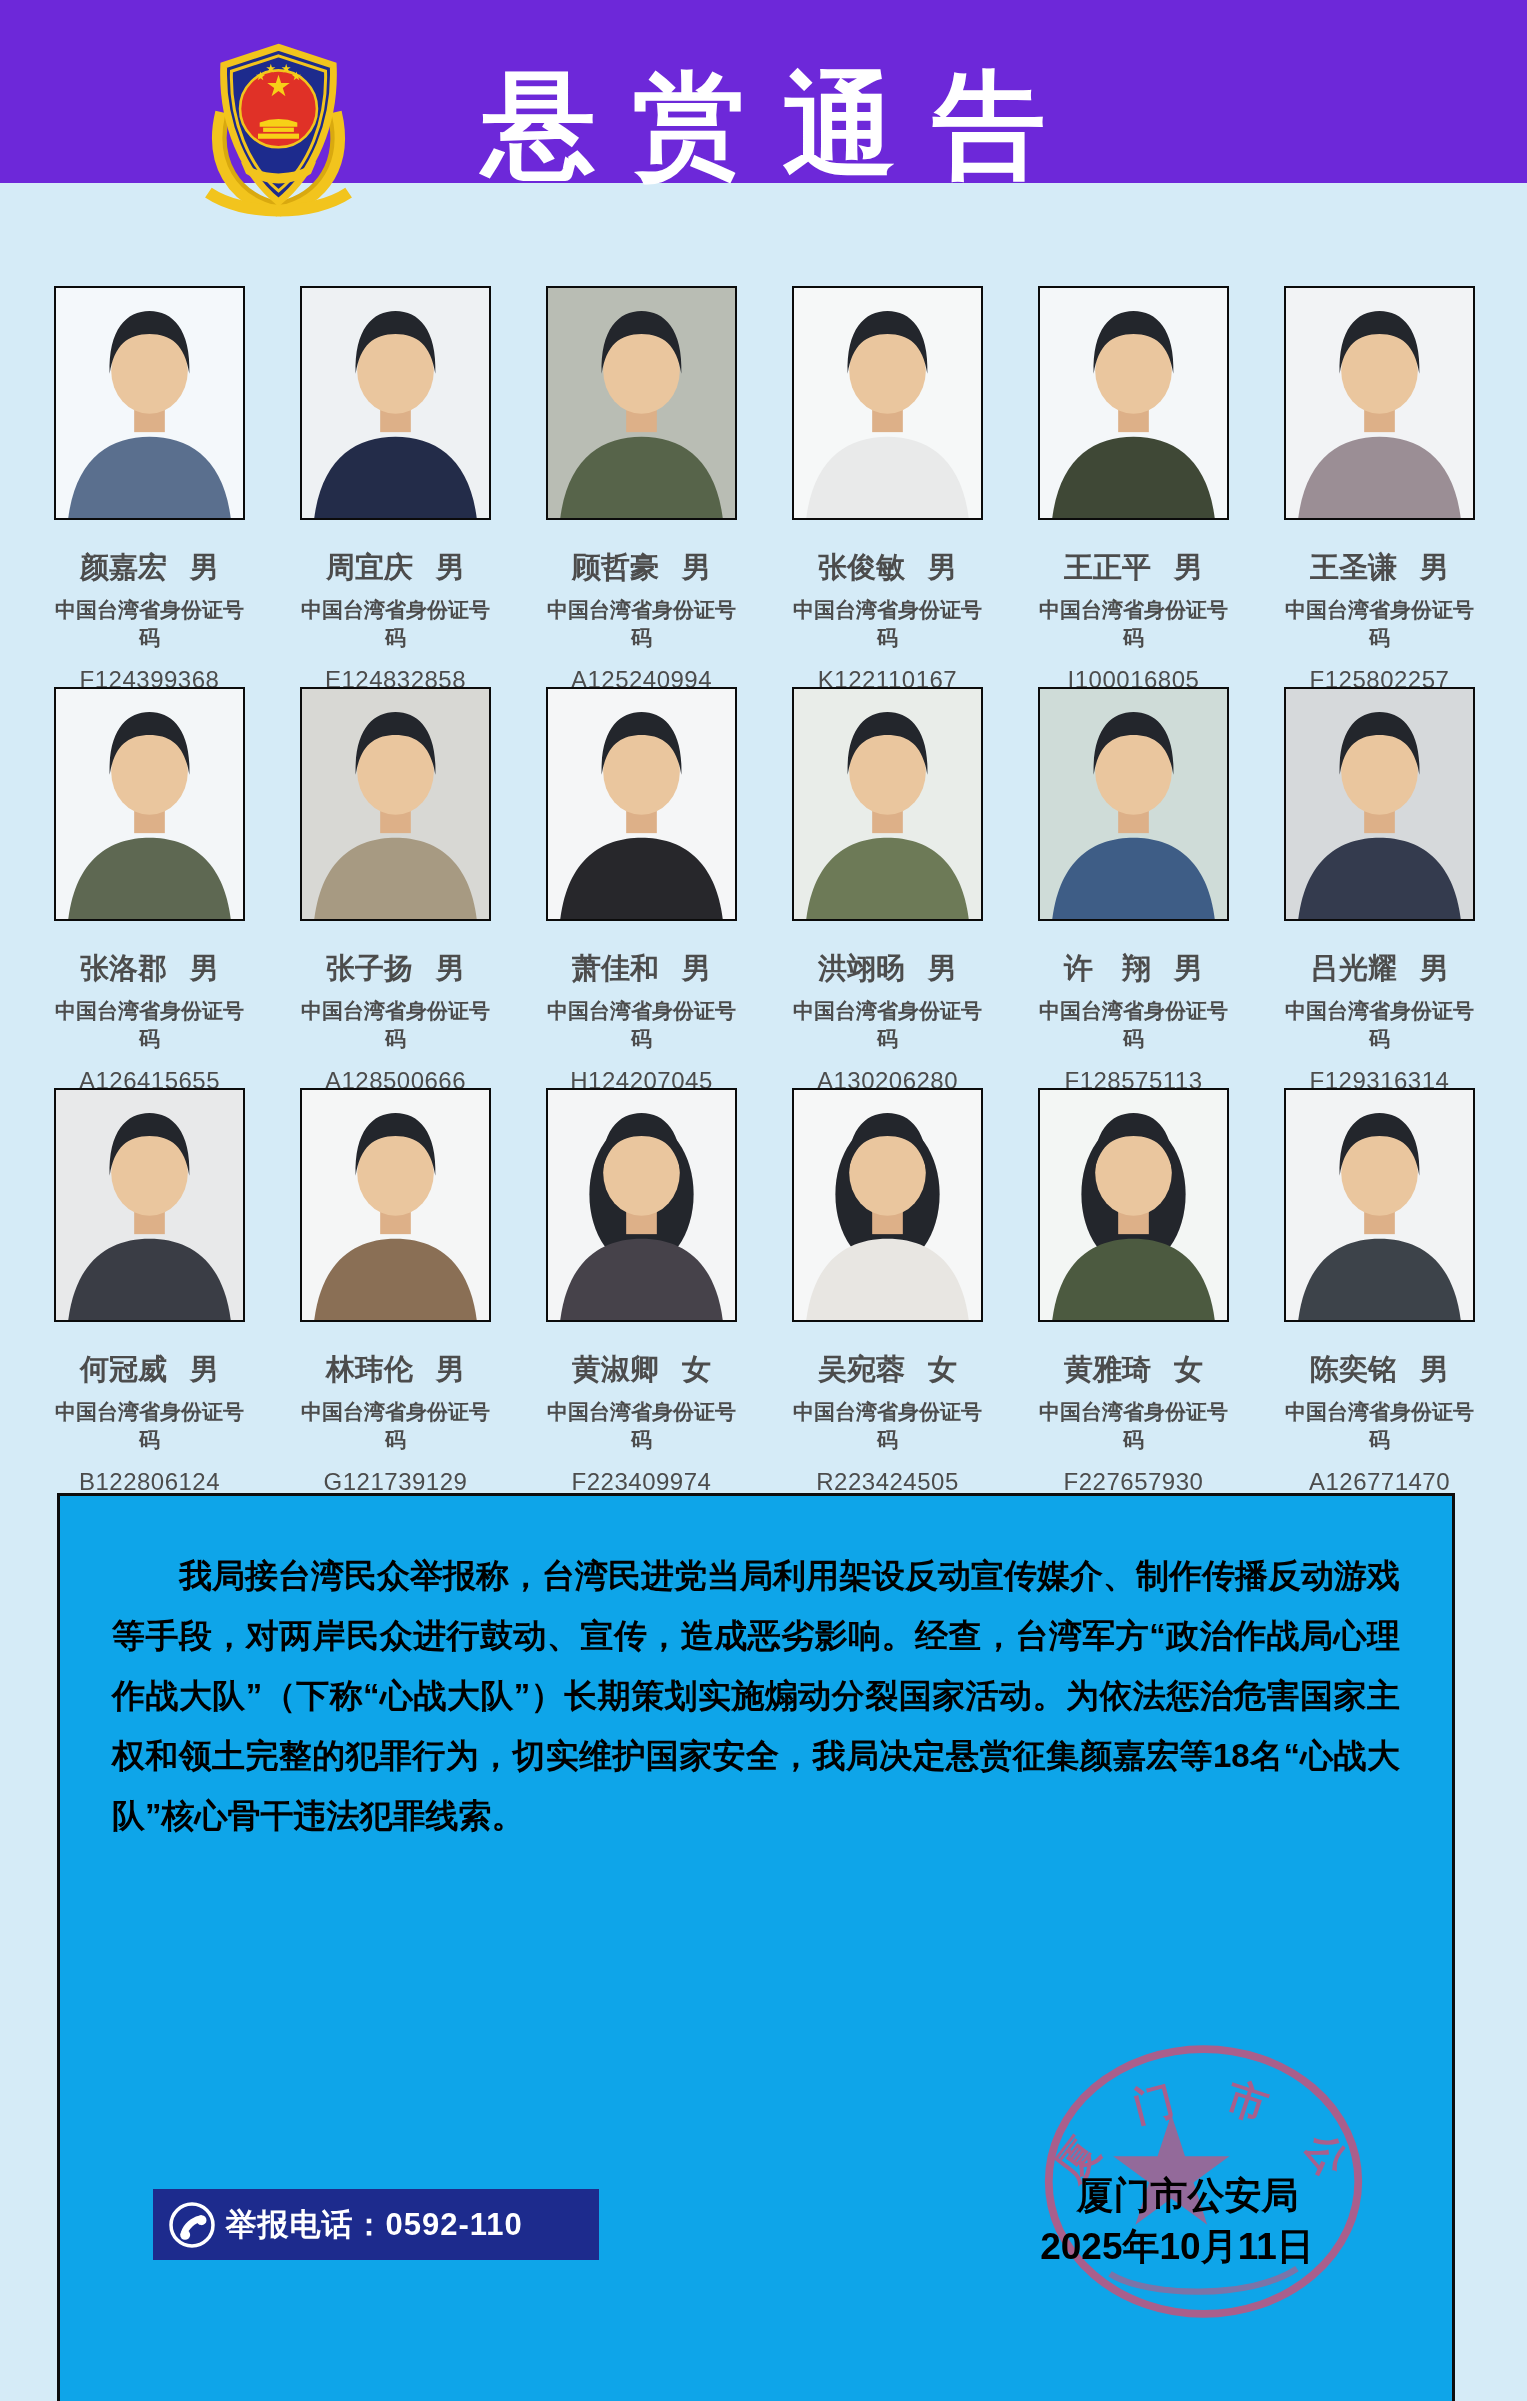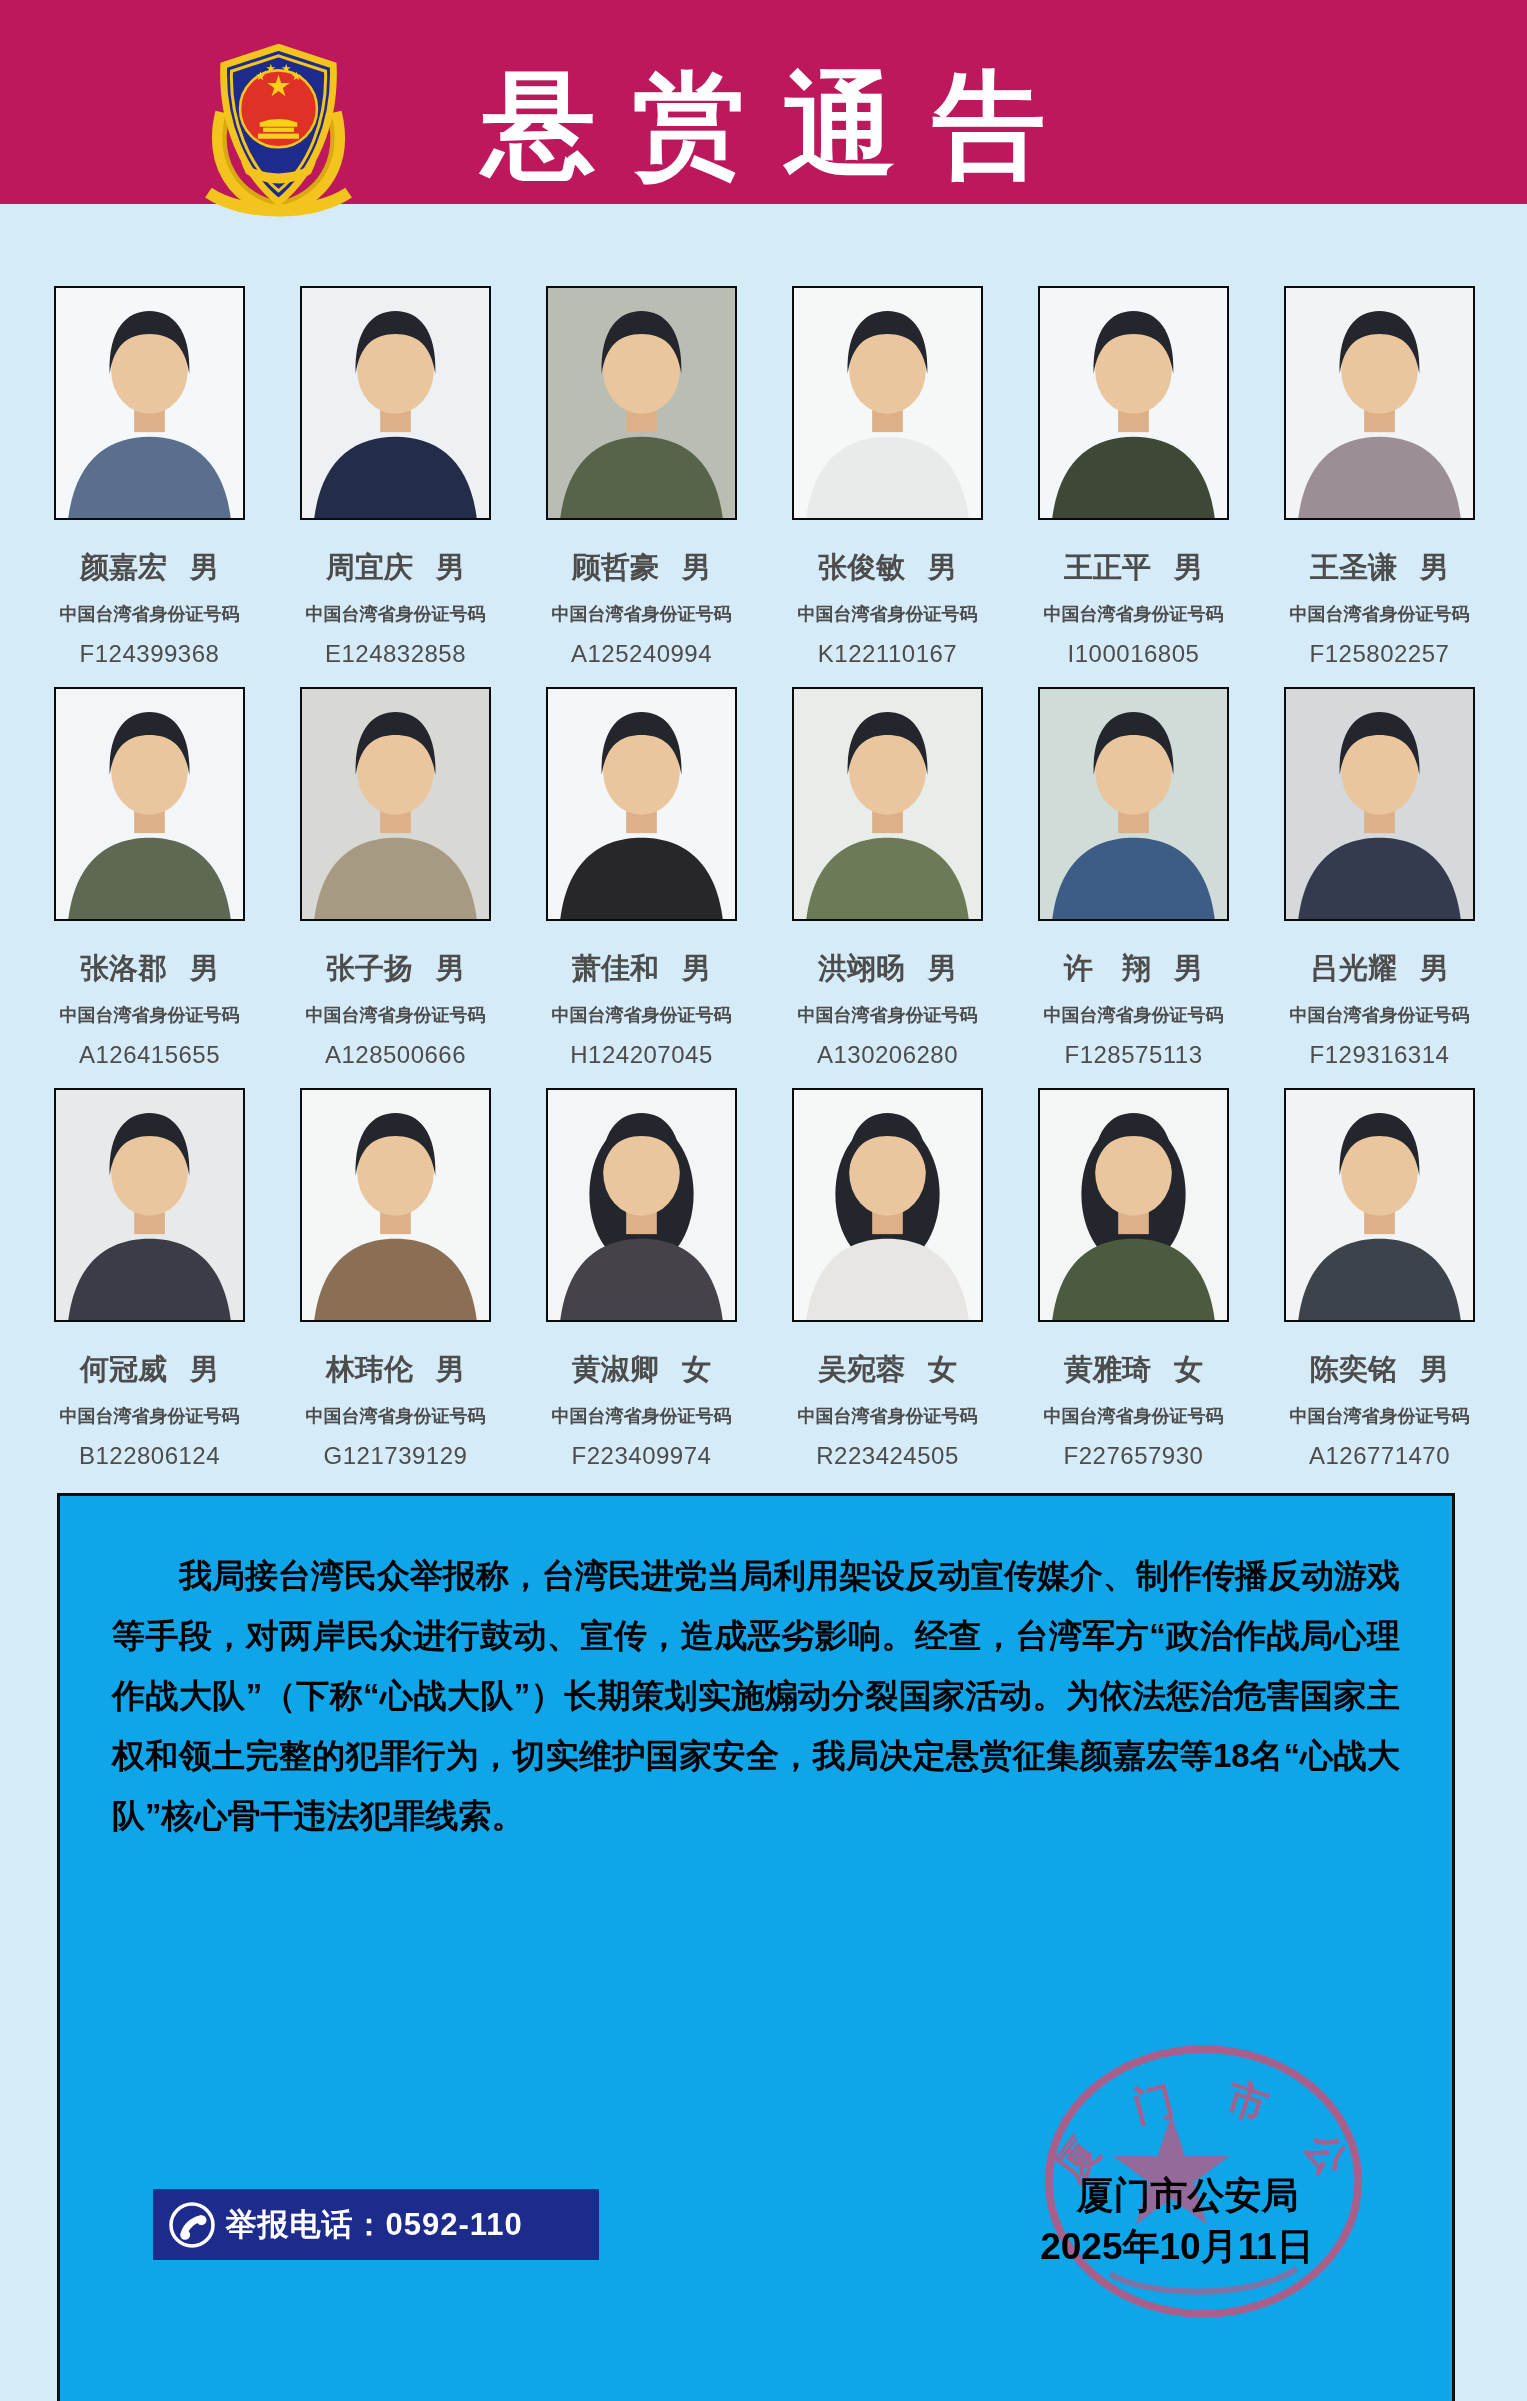--- a/index.html
+++ b/index.html
@@ -1,40 +1,40 @@
 <!DOCTYPE html>
 <html style="font-size:8.3px"><head>
 <meta charset="utf-8">
 <style>
   html,body{margin:0;padding:0;}
   .page{
     position:relative;width:1528px;height:2401px;background:#d5ebf7;overflow:hidden;
     font-family:"Liberation Sans","DejaVu Sans",sans-serif;
   }
   
-  .header{position:absolute;left:0;top:0;width:1528px;height:204px;background:#be185d;}
+  .header{position:absolute;left:0;top:0;width:1528px;height:183px;background:#6d28d9;}
   .emblem{position:absolute;left:193px;top:32px;width:171px;height:187px;}
   .title{
     position:absolute;left:0;right:0;top:50px;text-align:center;
     color:#ffffff;font-size:113px;font-weight:bold;letter-spacing:37px;text-indent:37px;
     white-space:nowrap;
   }
   
   .people{
     position:absolute;left:54px;top:286px;width:1412px;
     display:grid;grid-template-columns:repeat(6,191px);column-gap:55px;grid-auto-rows:401px;
   }
   .person{width:191px;}
   .photo{
     width:191px;height:234px;box-sizing:border-box;border:2.6px solid #0b0b0b;background:#fff;
   }
   .photo svg{display:block;width:100%;height:100%;}
   .pname{margin-top:28px;text-align:center;font-size:29px;font-weight:bold;color:#4c4c4c;white-space:nowrap;}
   .pname .gender{margin-left:23px;}
-  .plabel{margin-top:14px;text-align:center;font-size:18px;font-weight:bold;color:#4c4c4c;}
+  .plabel{margin-top:8px;text-align:center;font-size:21px;font-weight:bold;color:#4c4c4c;}
   .pid{margin-top:14px;text-align:center;font-size:24px;font-weight:normal;color:#4c4c4c;letter-spacing:0.5px;}
   
   .notice-card{
     position:absolute;left:57px;top:1493px;width:1398px;height:988px;
     background:#0ea5e9;border:3.1px solid #0d0d0d;box-sizing:border-box;
     padding:50px 52px 0 52px;
   }
   .notice-card p{
     margin:0;font-size:33px;line-height:60px;font-weight:bold;color:#000;
     text-indent:67px;text-align:justify;

